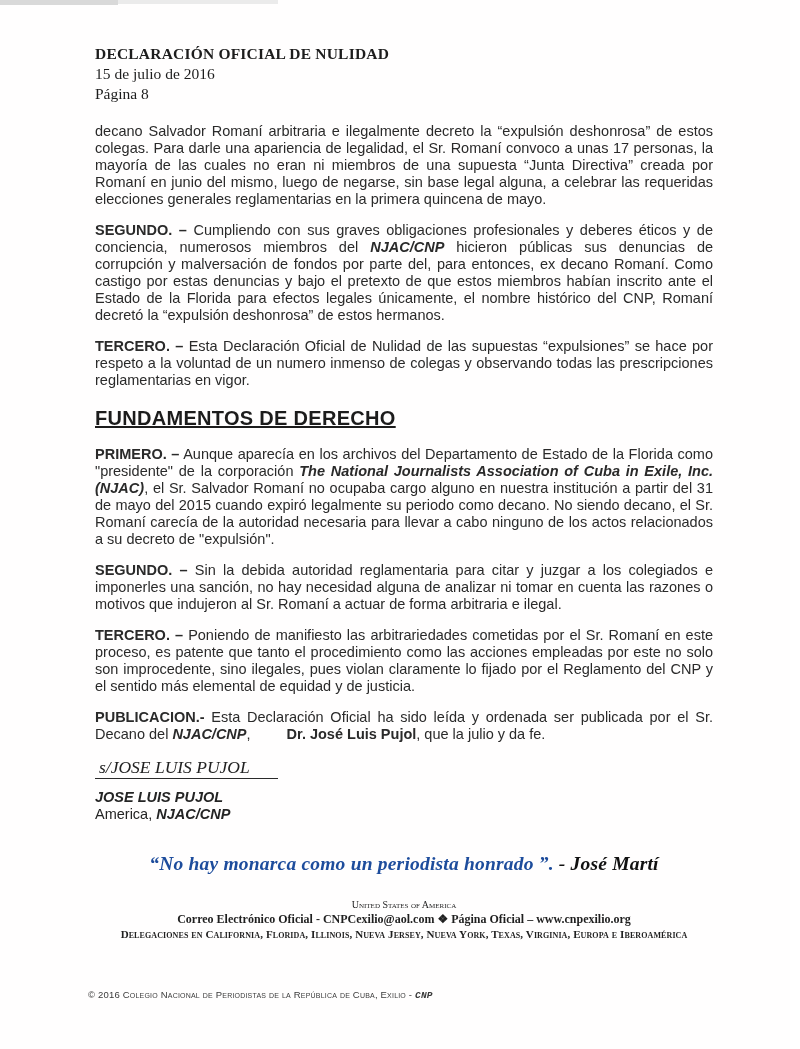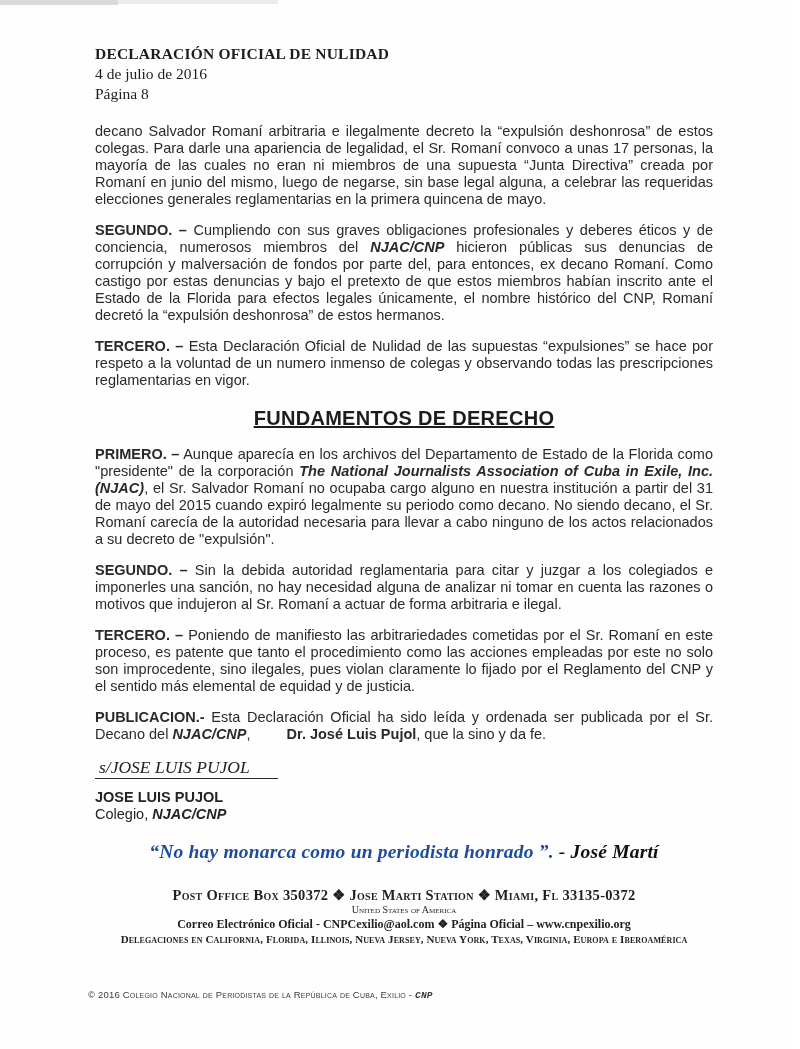--- a/index.html
+++ b/index.html
@@ -32,44 +32,43 @@
     line-height: 17px;
     text-align: justify;
     margin: 0 0 14px 0;
     color: #2a2a2a;
   }
   .lead { font-weight: bold; }
   .brand { font-weight: bold; font-style: italic; }
   .bold { font-weight: bold; padding-left: 32px; }
 
   .section-heading {
-    text-align: center;
     font-size: 20px;
     font-weight: bold;
     text-decoration: underline;
     margin: 18px 0 16px 0;
     letter-spacing: .3px;
     color: #1c1c1c;
   }
 
   .signature-block { margin-top: 16px; font-size: 14.5px; line-height: 17.5px; }
   .signed-line {
     font-family: "Liberation Serif", serif;
     font-style: italic;
     font-size: 17.5px;
     display: inline-block;
     border-bottom: 1.5px solid #2a2a2a;
     padding: 0 28px 1px 4px;
     margin-bottom: 10px;
     color: #222;
   }
-  .sig-name { font-weight: bold; }
+  .sig-name { font-weight: bold; font-style: italic; }
 
   .marti-quote {
-    margin-top: 17px;
+    margin-top: 29px;
     text-align: center;
     font-family: "Liberation Serif", serif;
     font-weight: bold;
     font-style: italic;
     font-size: 19.5px;
     letter-spacing: .2px;
   }
   .marti-quote .quote-text { color: #1d4c9c; }
   .marti-quote .quote-author { color: #111111; }
 
@@ -94,52 +93,51 @@
 <body>
 
 <div class="page">
   <div class="scan-artifact"></div>
   <div class="scan-artifact2"></div>
 
   <div class="content">
 
     <div class="header">
       <div class="title">DECLARACIÓN OFICIAL DE NULIDAD</div>
-      <div class="date">4 de julio de 2016</div>
+      <div class="date">15 de julio de 2016</div>
       <div class="page-number">Página 8</div>
     </div>
 
     <div class="body-text">
 
       <p class="para"><span>decano Salvador Romaní arbitraria e ilegalmente decreto la “expulsión deshonrosa” de estos colegas. Para darle una apariencia de legalidad, el Sr. Romaní convoco a unas 17 personas, la mayoría de las cuales no eran ni miembros de una supuesta “Junta Directiva” creada por Romaní en junio del mismo, luego de negarse, sin base legal alguna, a celebrar las requeridas elecciones generales reglamentarias en la primera quincena de mayo.</span></p>
 
       <p class="para"><span class="lead">SEGUNDO. –</span><span> Cumpliendo con sus graves obligaciones profesionales y deberes éticos y de conciencia, numerosos miembros del </span><span class="brand">NJAC/CNP</span><span> hicieron públicas sus denuncias de corrupción y malversación de fondos por parte del, para entonces, ex decano Romaní. Como castigo por estas denuncias y bajo el pretexto de que estos miembros habían inscrito ante el Estado de la Florida para efectos legales únicamente, el nombre histórico del CNP, Romaní decretó la “expulsión deshonrosa” de estos hermanos.</span></p>
 
       <p class="para"><span class="lead">TERCERO. –</span><span> Esta Declaración Oficial de Nulidad de las supuestas “expulsiones” se hace por respeto a la voluntad de un numero inmenso de colegas y observando todas las prescripciones reglamentarias en vigor.</span></p>
 
       <div class="section-heading">FUNDAMENTOS DE DERECHO</div>
 
       <p class="para"><span class="lead">PRIMERO. –</span><span> Aunque aparecía en los archivos del Departamento de Estado de la Florida como "presidente" de la corporación </span><span class="brand">The National Journalists Association of Cuba in Exile, Inc. (NJAC)</span><span>, el Sr. Salvador Romaní no ocupaba cargo alguno en nuestra institución a partir del 31 de mayo del 2015 cuando expiró legalmente su periodo como decano. No siendo decano, el Sr. Romaní carecía de la autoridad necesaria para llevar a cabo ninguno de los actos relacionados a su decreto de "expulsión".</span></p>
 
       <p class="para"><span class="lead">SEGUNDO. –</span><span> Sin la debida autoridad reglamentaria para citar y juzgar a los colegiados e imponerles una sanción, no hay necesidad alguna de analizar ni tomar en cuenta las razones o motivos que indujeron al Sr. Romaní a actuar de forma arbitraria e ilegal.</span></p>
 
       <p class="para"><span class="lead">TERCERO. –</span><span> Poniendo de manifiesto las arbitrariedades cometidas por el Sr. Romaní en este proceso, es patente que tanto el procedimiento como las acciones empleadas por este no solo son improcedente, sino ilegales, pues violan claramente lo fijado por el Reglamento del CNP y el sentido más elemental de equidad y de justicia.</span></p>
 
-      <p class="para"><span class="lead">PUBLICACION.-</span><span> Esta Declaración Oficial ha sido leída y ordenada ser publicada por el Sr. Decano del </span><span class="brand">NJAC/CNP</span><span>, </span><span class="bold">Dr. José Luis Pujol</span><span>, que la sino y da fe.</span></p>
+      <p class="para"><span class="lead">PUBLICACION.-</span><span> Esta Declaración Oficial ha sido leída y ordenada ser publicada por el Sr. Decano del </span><span class="brand">NJAC/CNP</span><span>, </span><span class="bold">Dr. José Luis Pujol</span><span>, que la julio y da fe.</span></p>
 
       <div class="signature-block">
         <div><span class="signed-line"> s/JOSE LUIS PUJOL</span></div>
         <div class="sig-name">JOSE LUIS PUJOL</div>
-        <div><span>Colegio, </span><span class="brand">NJAC/CNP</span></div>
+        <div><span>America, </span><span class="brand">NJAC/CNP</span></div>
       </div>
 
       <div class="marti-quote"><span class="quote-text" style="color: rgb(29, 76, 156);">“No hay monarca como un periodista honrado ”.</span><span class="quote-author"> - José Martí</span></div>
 
       <div class="footer">
-        <div class="footer-line1">Post Office Box 350372 ❖ Jose Marti Station ❖ Miami, Fl 33135-0372</div>
         <div class="footer-line2">United States of America</div>
         <div class="footer-line3">Correo Electrónico Oficial - CNPCexilio@aol.com ❖ Página Oficial – www.cnpexilio.org</div>
         <div class="footer-line4">Delegaciones en California, Florida, Illinois, Nueva Jersey, Nueva York, Texas, Virginia, Europa e Iberoamérica</div>
       </div>
 
     </div>
   </div>
 
   <div class="copyright"><span>© 2016 Colegio Nacional de Periodistas de la República de Cuba, Exilio - </span><span class="brand-tail">CNP</span></div>
 </div>

